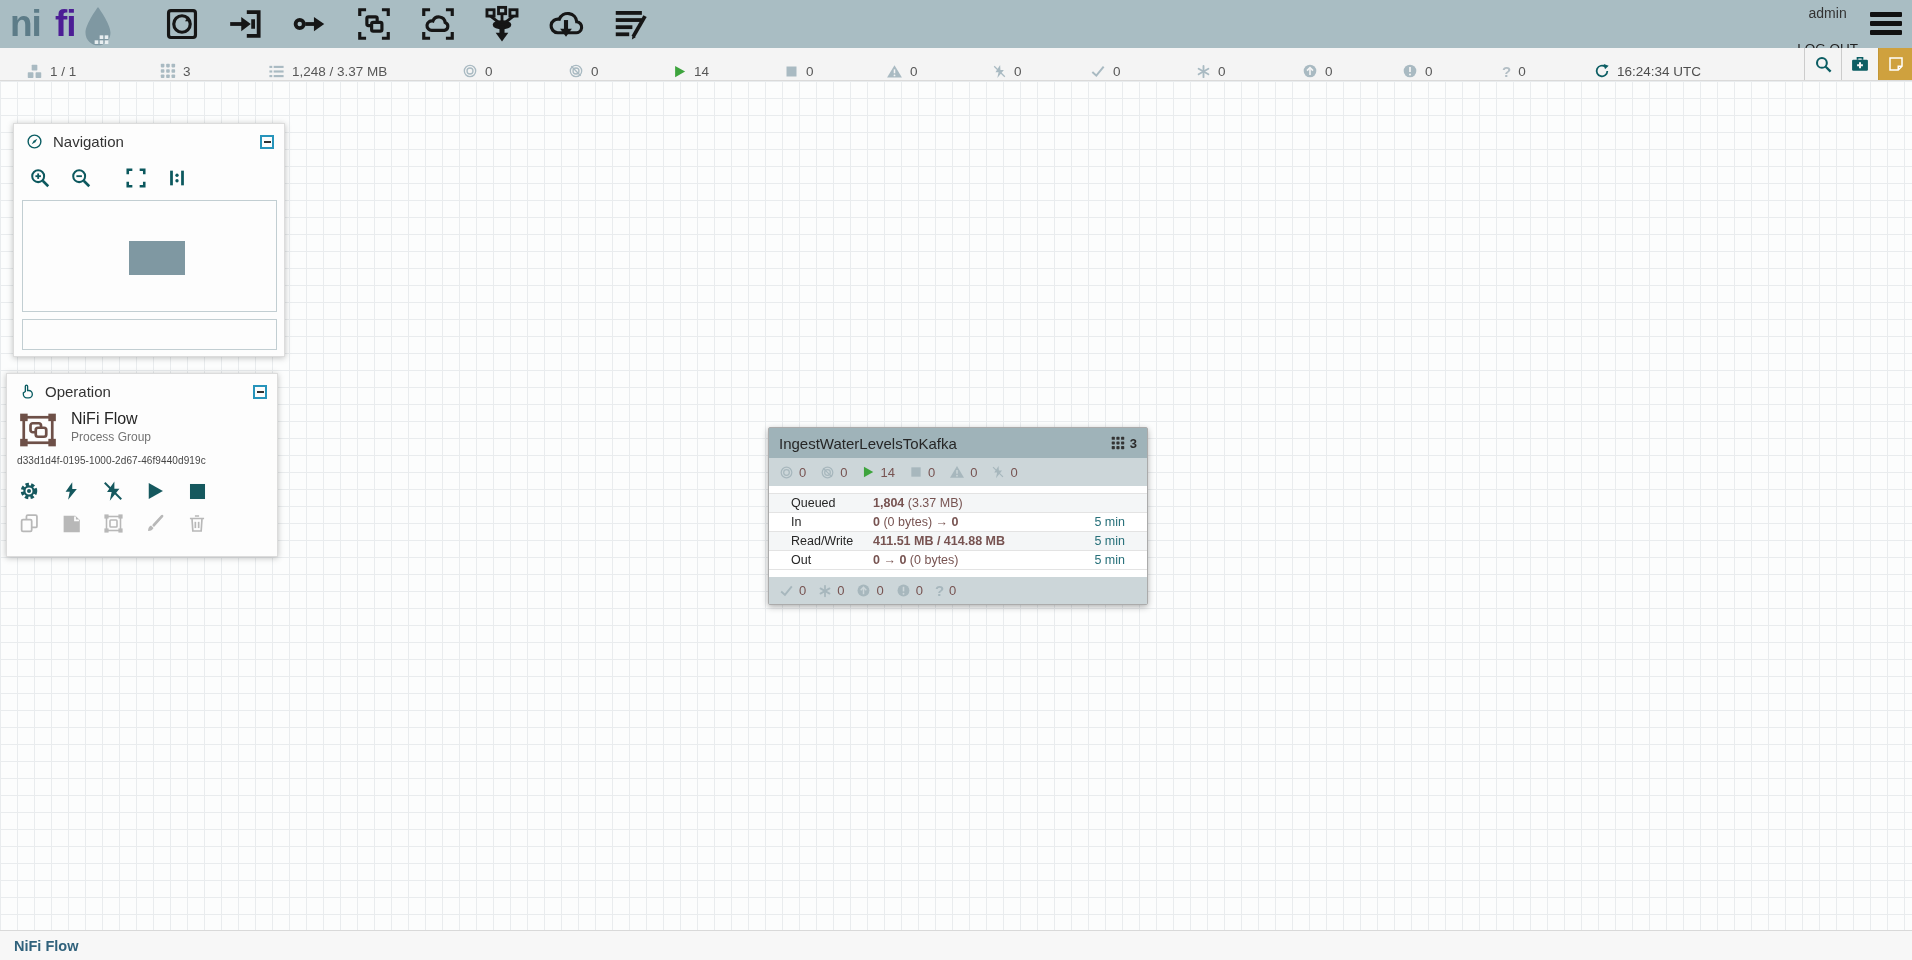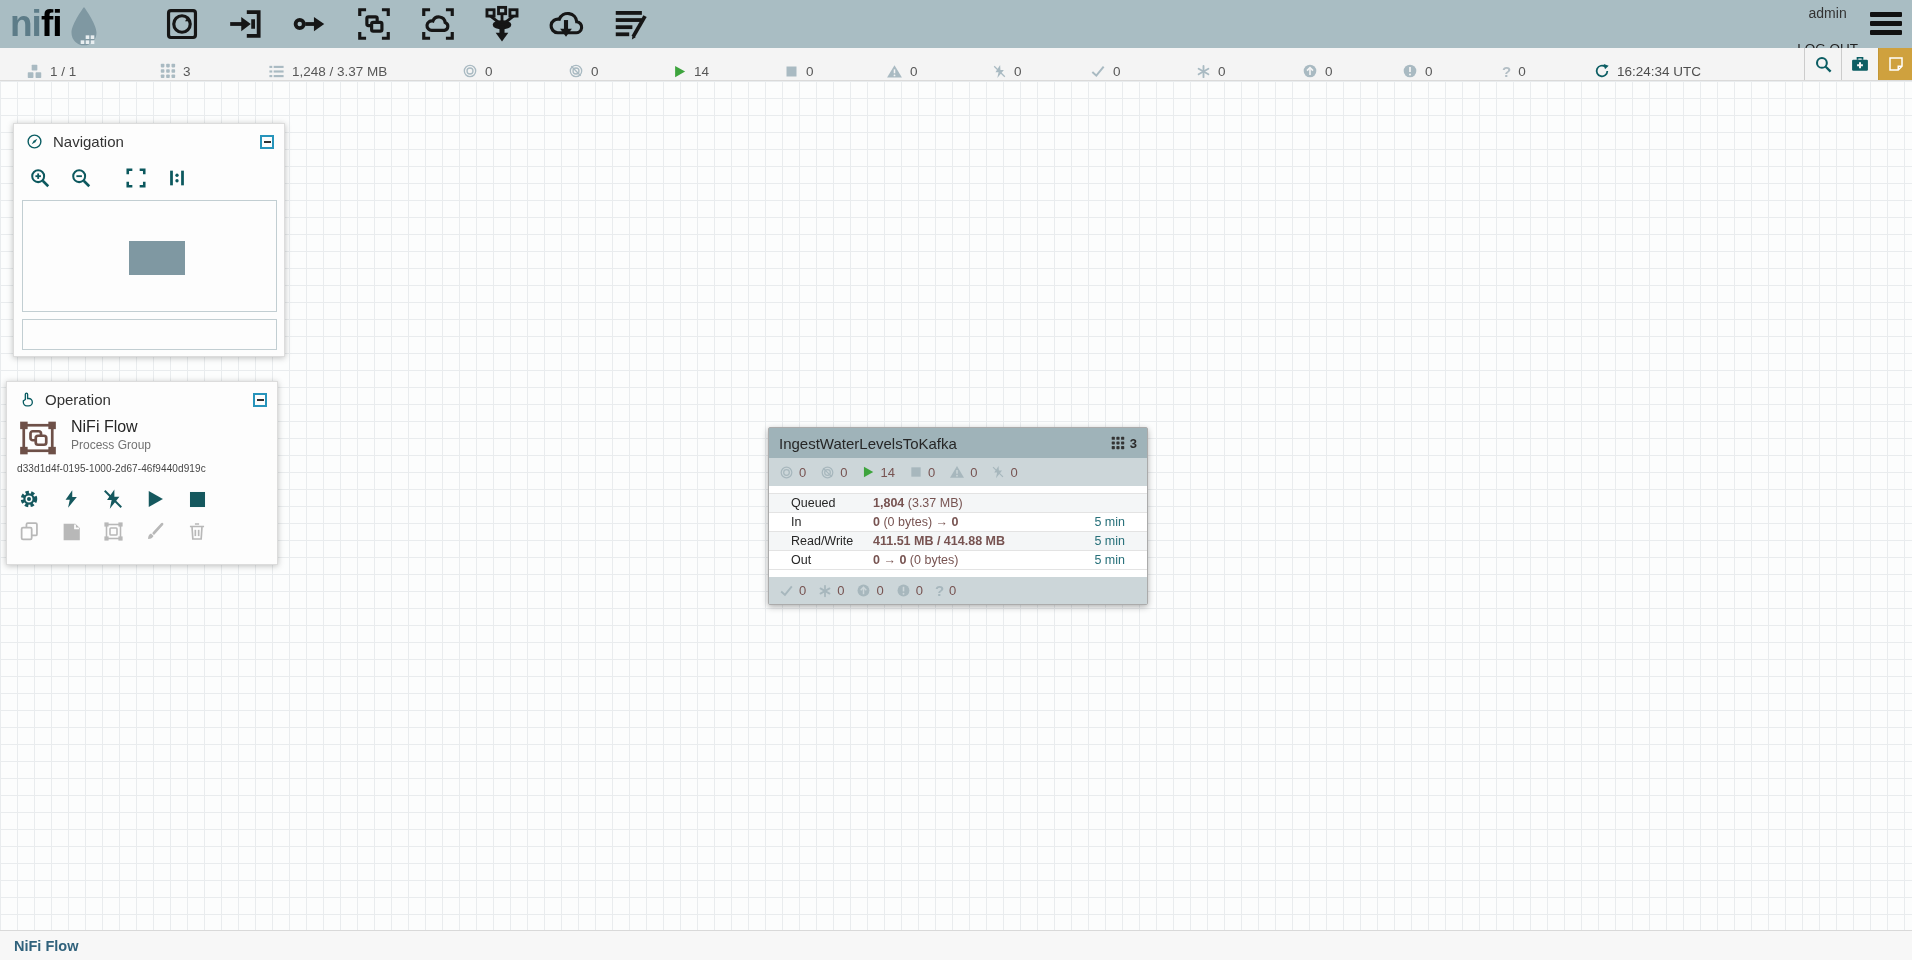--- a/index.html
+++ b/index.html
@@ -3,21 +3,21 @@
 <meta charset="utf-8">
 <style>
   * { margin:0; padding:0; box-sizing:border-box; }
   html,body { width:1912px; height:960px; overflow:hidden; font-family:"Liberation Sans", sans-serif; background:#fcfdfd; }
   .app { position:relative; width:1912px; height:960px; }
 
   
   .header { position:absolute; top:0; left:0; width:100%; height:48px; background:#a9bdc3; }
   .logo { position:absolute; left:10px; top:1px; display:flex; align-items:flex-start; }
   .logo-text { font-size:37px; font-weight:bold; letter-spacing:-1px; line-height:46px; }
-  .logo-ni { color:#5d7c88; } .logo-fi { color:#000000; }
+  .logo-ni { color:#5d7c88; } .logo-fi { color:#4c1d95;padding-left:14px; }
   .logo-drop { margin-left:2px; margin-top:4px; }
   .toolbar { position:absolute; left:162px; top:4px; display:flex; gap:24px; }
   .tool-btn { width:40px; height:40px; display:flex; align-items:center; justify-content:center; color:#161616; cursor:grab; }
   .user-block { position:absolute; right:54px; top:5px; text-align:center; }
   .user-name { font-size:14px; color:#333; }
   .logout { font-size:13.5px; color:#222; text-decoration:underline; cursor:pointer; display:inline-block; margin-top:20px; }
   .hamburger { position:absolute; right:10px; top:12px; width:32px; cursor:pointer; }
   .hamburger div { height:5px; background:#111; margin-bottom:4px; border-radius:1px; }
 
   
@@ -43,21 +43,21 @@
   .collapse-btn { margin-left:auto; width:14px; height:14px; border:2px solid #2794bb; display:flex; align-items:center; justify-content:center; cursor:pointer; }
   .collapse-btn span { display:block; width:7px; height:2px; background:#333; }
 
   .nav-panel { left:13px; top:123px; width:272px; height:234px; }
   .nav-tools { display:flex; gap:17px; padding:12px 0 0 14px; color:#0c585e; }
   .nav-tool { width:24px; height:24px; display:flex; align-items:center; justify-content:center; cursor:pointer; }
   .minimap { position:absolute; left:8px; top:76px; width:255px; height:112px; border:1px solid #c2ced2; background:#fdfdfd; cursor:move; }
   .minimap-rect { position:absolute; left:106px; top:40px; width:56px; height:34px; background:#7f98a2; }
   .minimap-strip { position:absolute; left:8px; top:195px; width:255px; height:31px; border:1px solid #c2ced2; background:#fdfdfd; }
 
-  .op-panel { left:6px; top:373px; width:272px; height:184px;margin-top:8px; }
+  .op-panel { left:6px; top:373px; width:272px; height:184px; }
   .op-body { position:relative; padding:6px 10px 0 10px; }
   .op-flex { display:flex; gap:12px; align-items:flex-start; }
   .op-pg-icon { color:#6e5048; margin-top:2px; }
   .op-name { font-size:16px; color:#262626; }
   .op-type { font-size:12px; color:#737373; margin-top:2px; }
   .op-id { font-size:10px; color:#454545; margin-top:7px; letter-spacing:0.1px; }
   .op-row { display:flex; gap:18px; margin-top:13px; }
   .op-btn { width:24px; height:24px; display:flex; align-items:center; justify-content:center; cursor:pointer; }
   .op-row1 { color:#15585e; }
   .op-row2 { color:#b8b8b8; margin-top:8px; }

